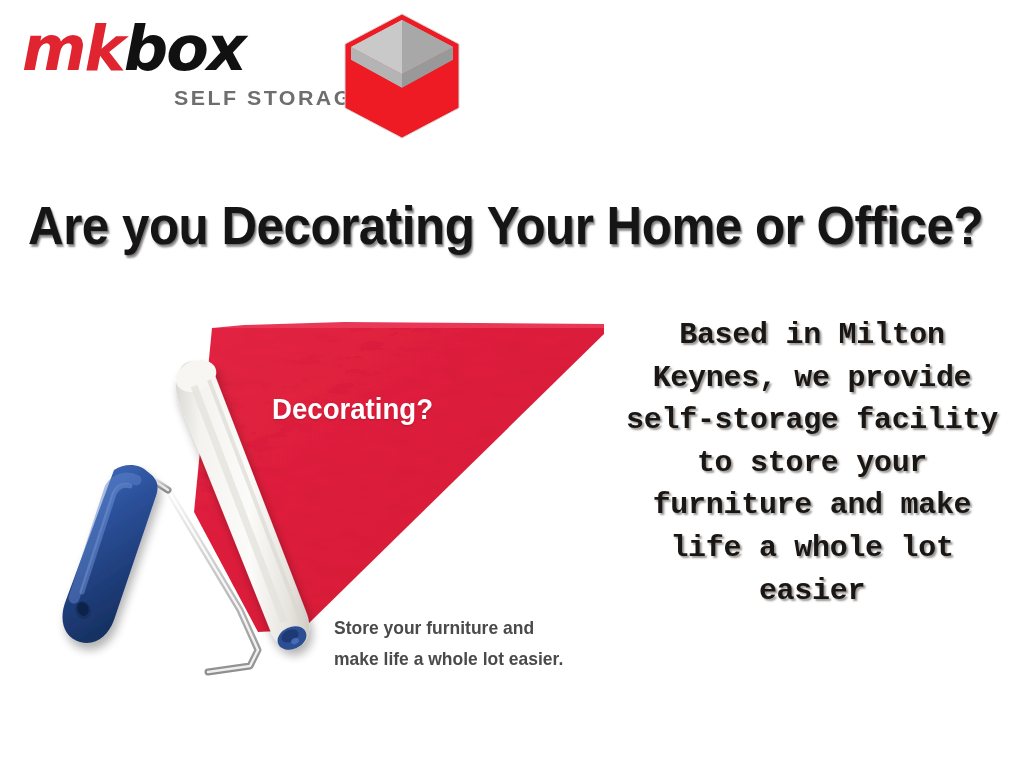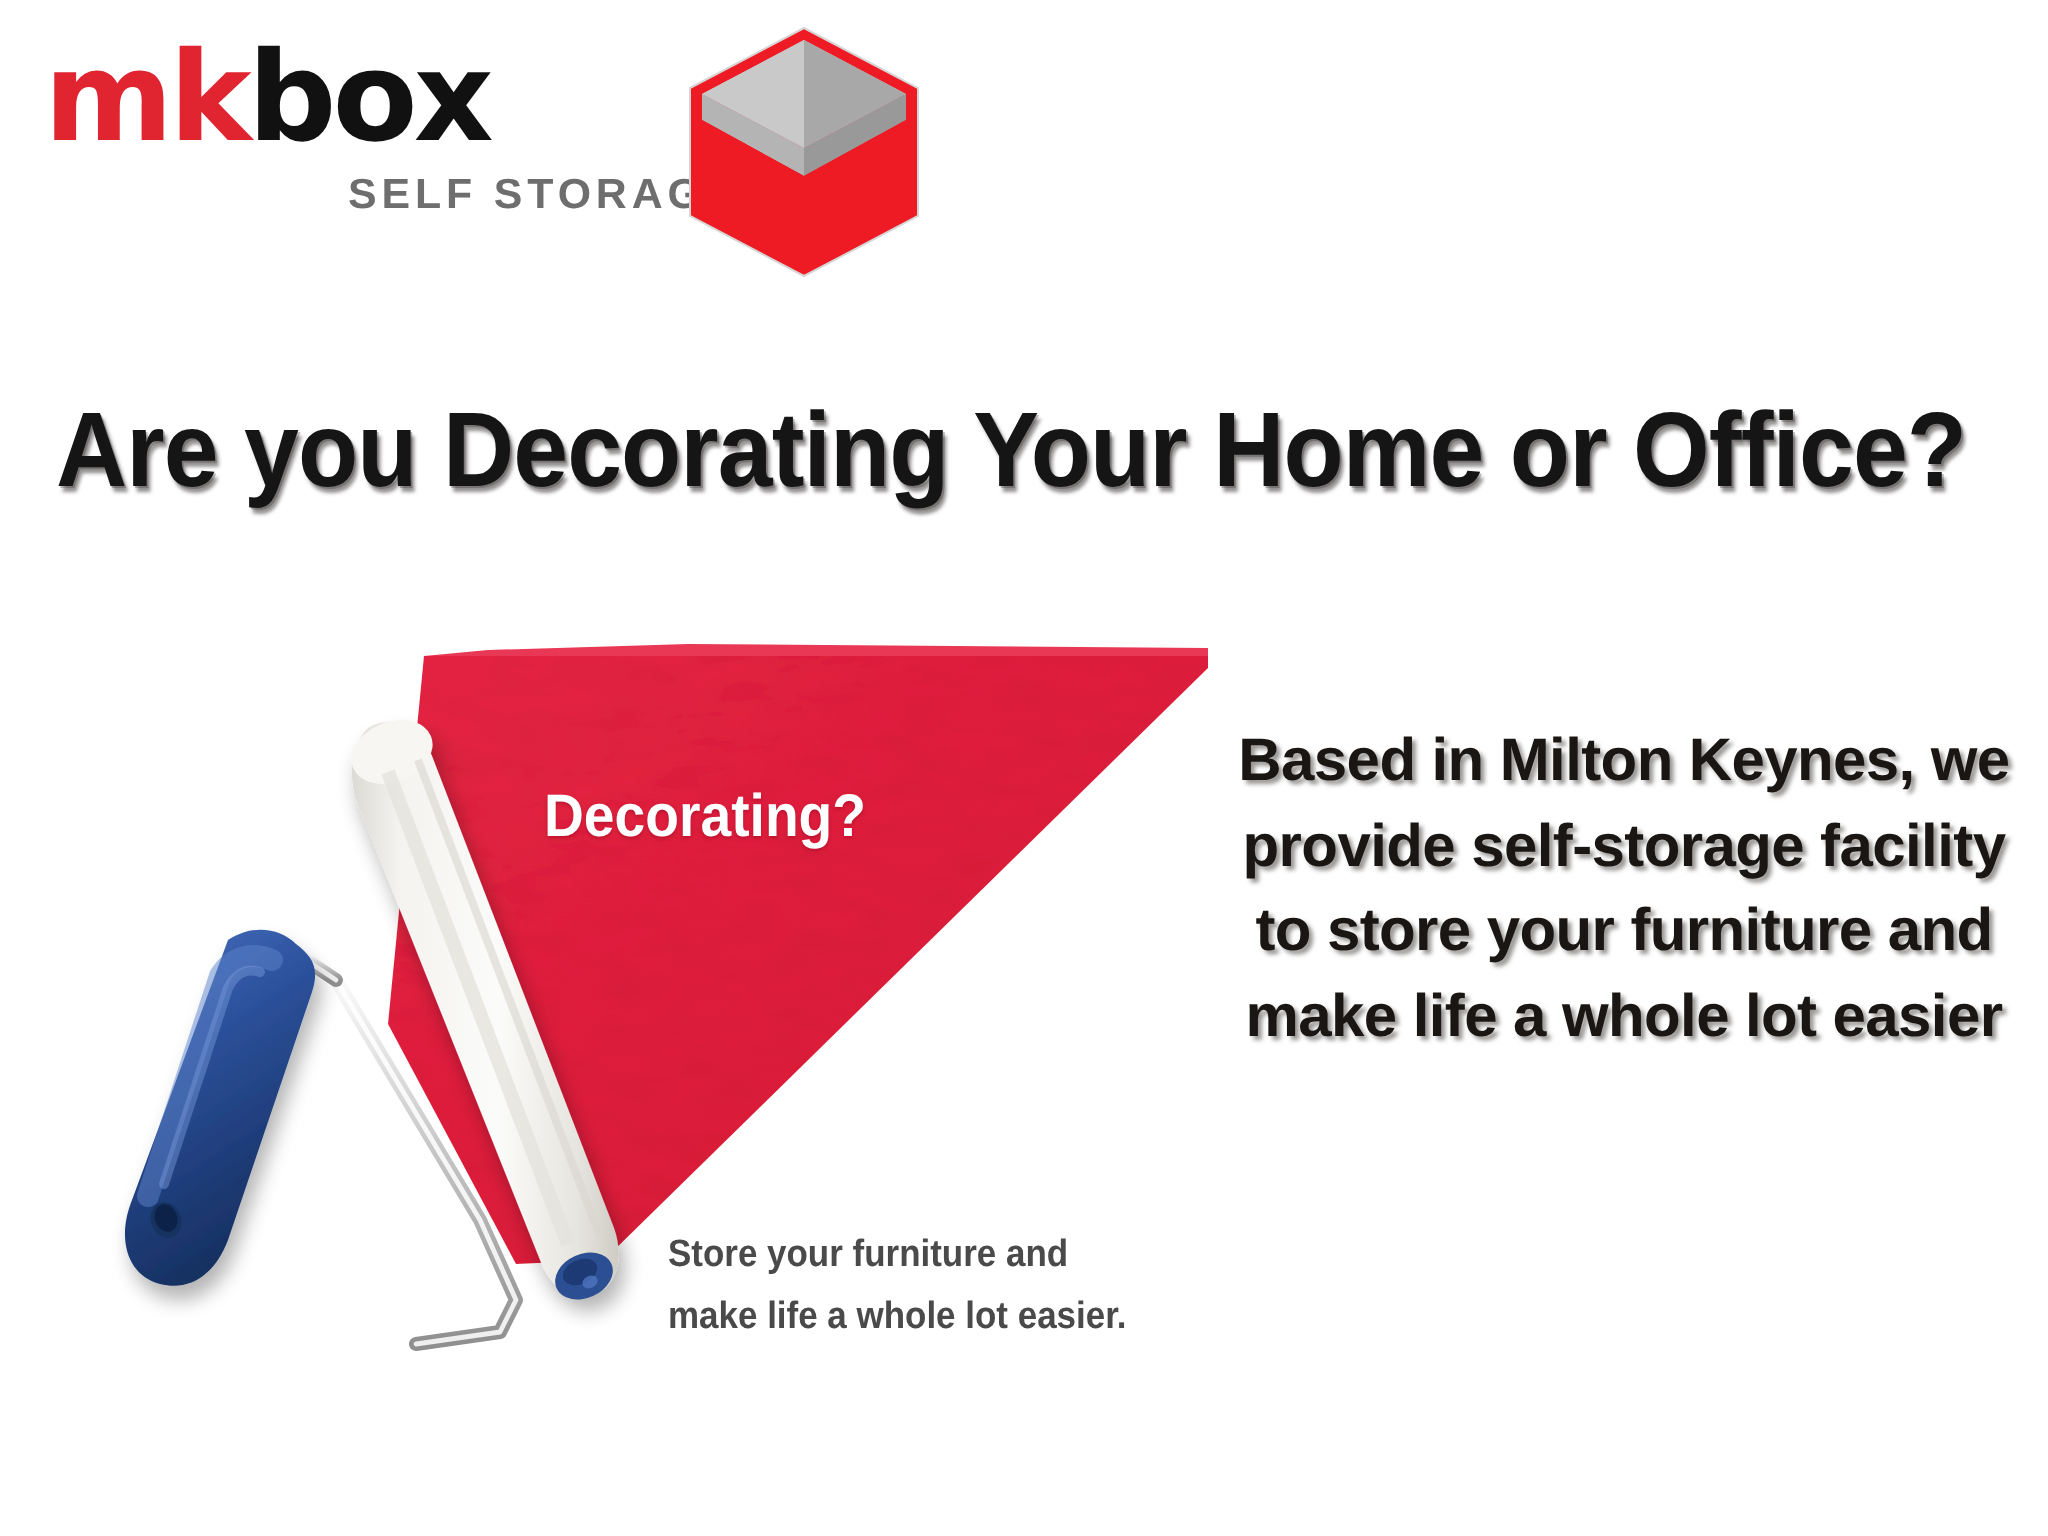--- a/index.html
+++ b/index.html
@@ -27,20 +27,21 @@
   #logo-wordmark {
     position: absolute;
     left: 0;
     top: 8px;
     font-family: "DejaVu Sans", sans-serif;
     font-weight: bold;
     font-size: 62px;
     letter-spacing: -2px;
     line-height: 1;
     white-space: nowrap;
+    font-style: italic;
   }
   #logo-mk {
     color: #E02430;
   }
   #logo-box {
     color: #111111;
   }
   #logo-tagline {
     position: absolute;
     left: 152px;
@@ -123,28 +124,27 @@
     white-space: nowrap;
   }
 
   
   #body-copy {
     position: absolute;
     left: 612px;
     top: 314px;
     width: 400px;
     text-align: center;
-    font-family: Liberation Sans, sans-serif;
+    font-family: Liberation Mono, monospace;
     font-weight: bold;
     font-size: 30px;
     line-height: 1.42;
     color: #1A1614;
     text-shadow: 2px 2px 2px rgba(70,65,62,0.55);
     letter-spacing: -0.3px;
-    margin-top: 46px;
   }
 </style>
 </head>
 <body>
 
 <div id="logo">
 
   <div id="logo-wordmark">
     <span id="logo-mk">mk</span><span id="logo-box">box</span>
   </div>

